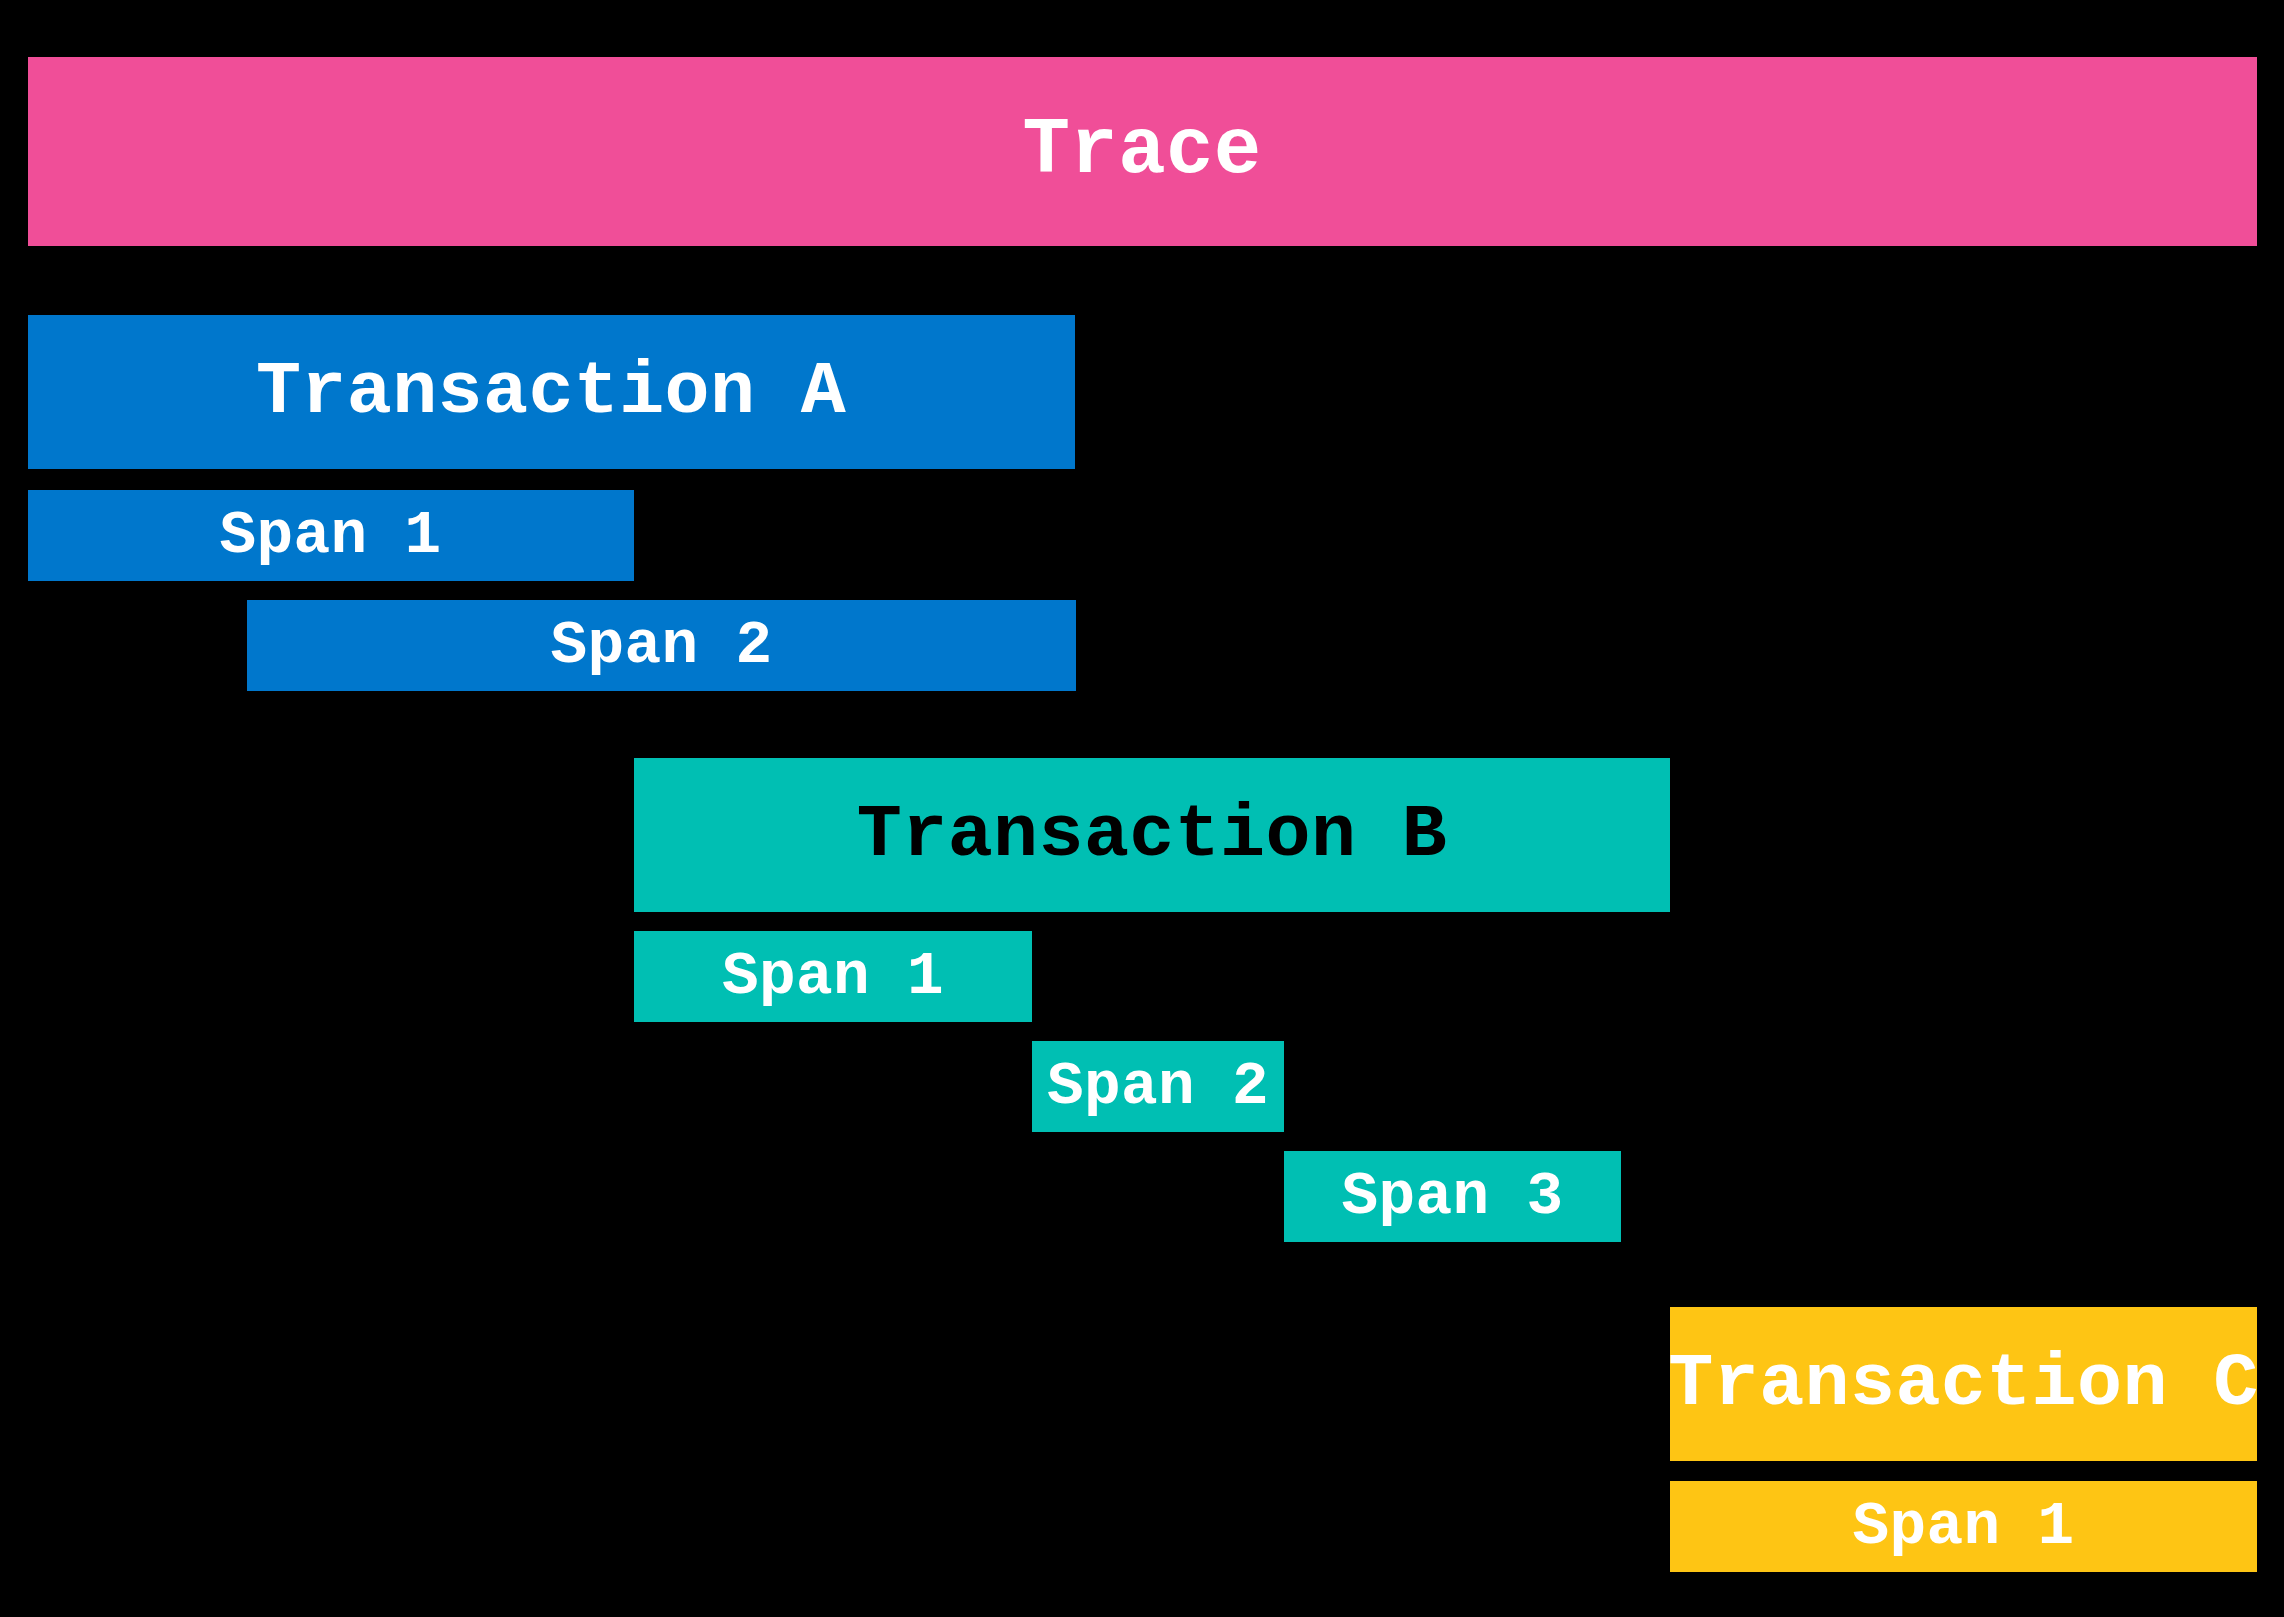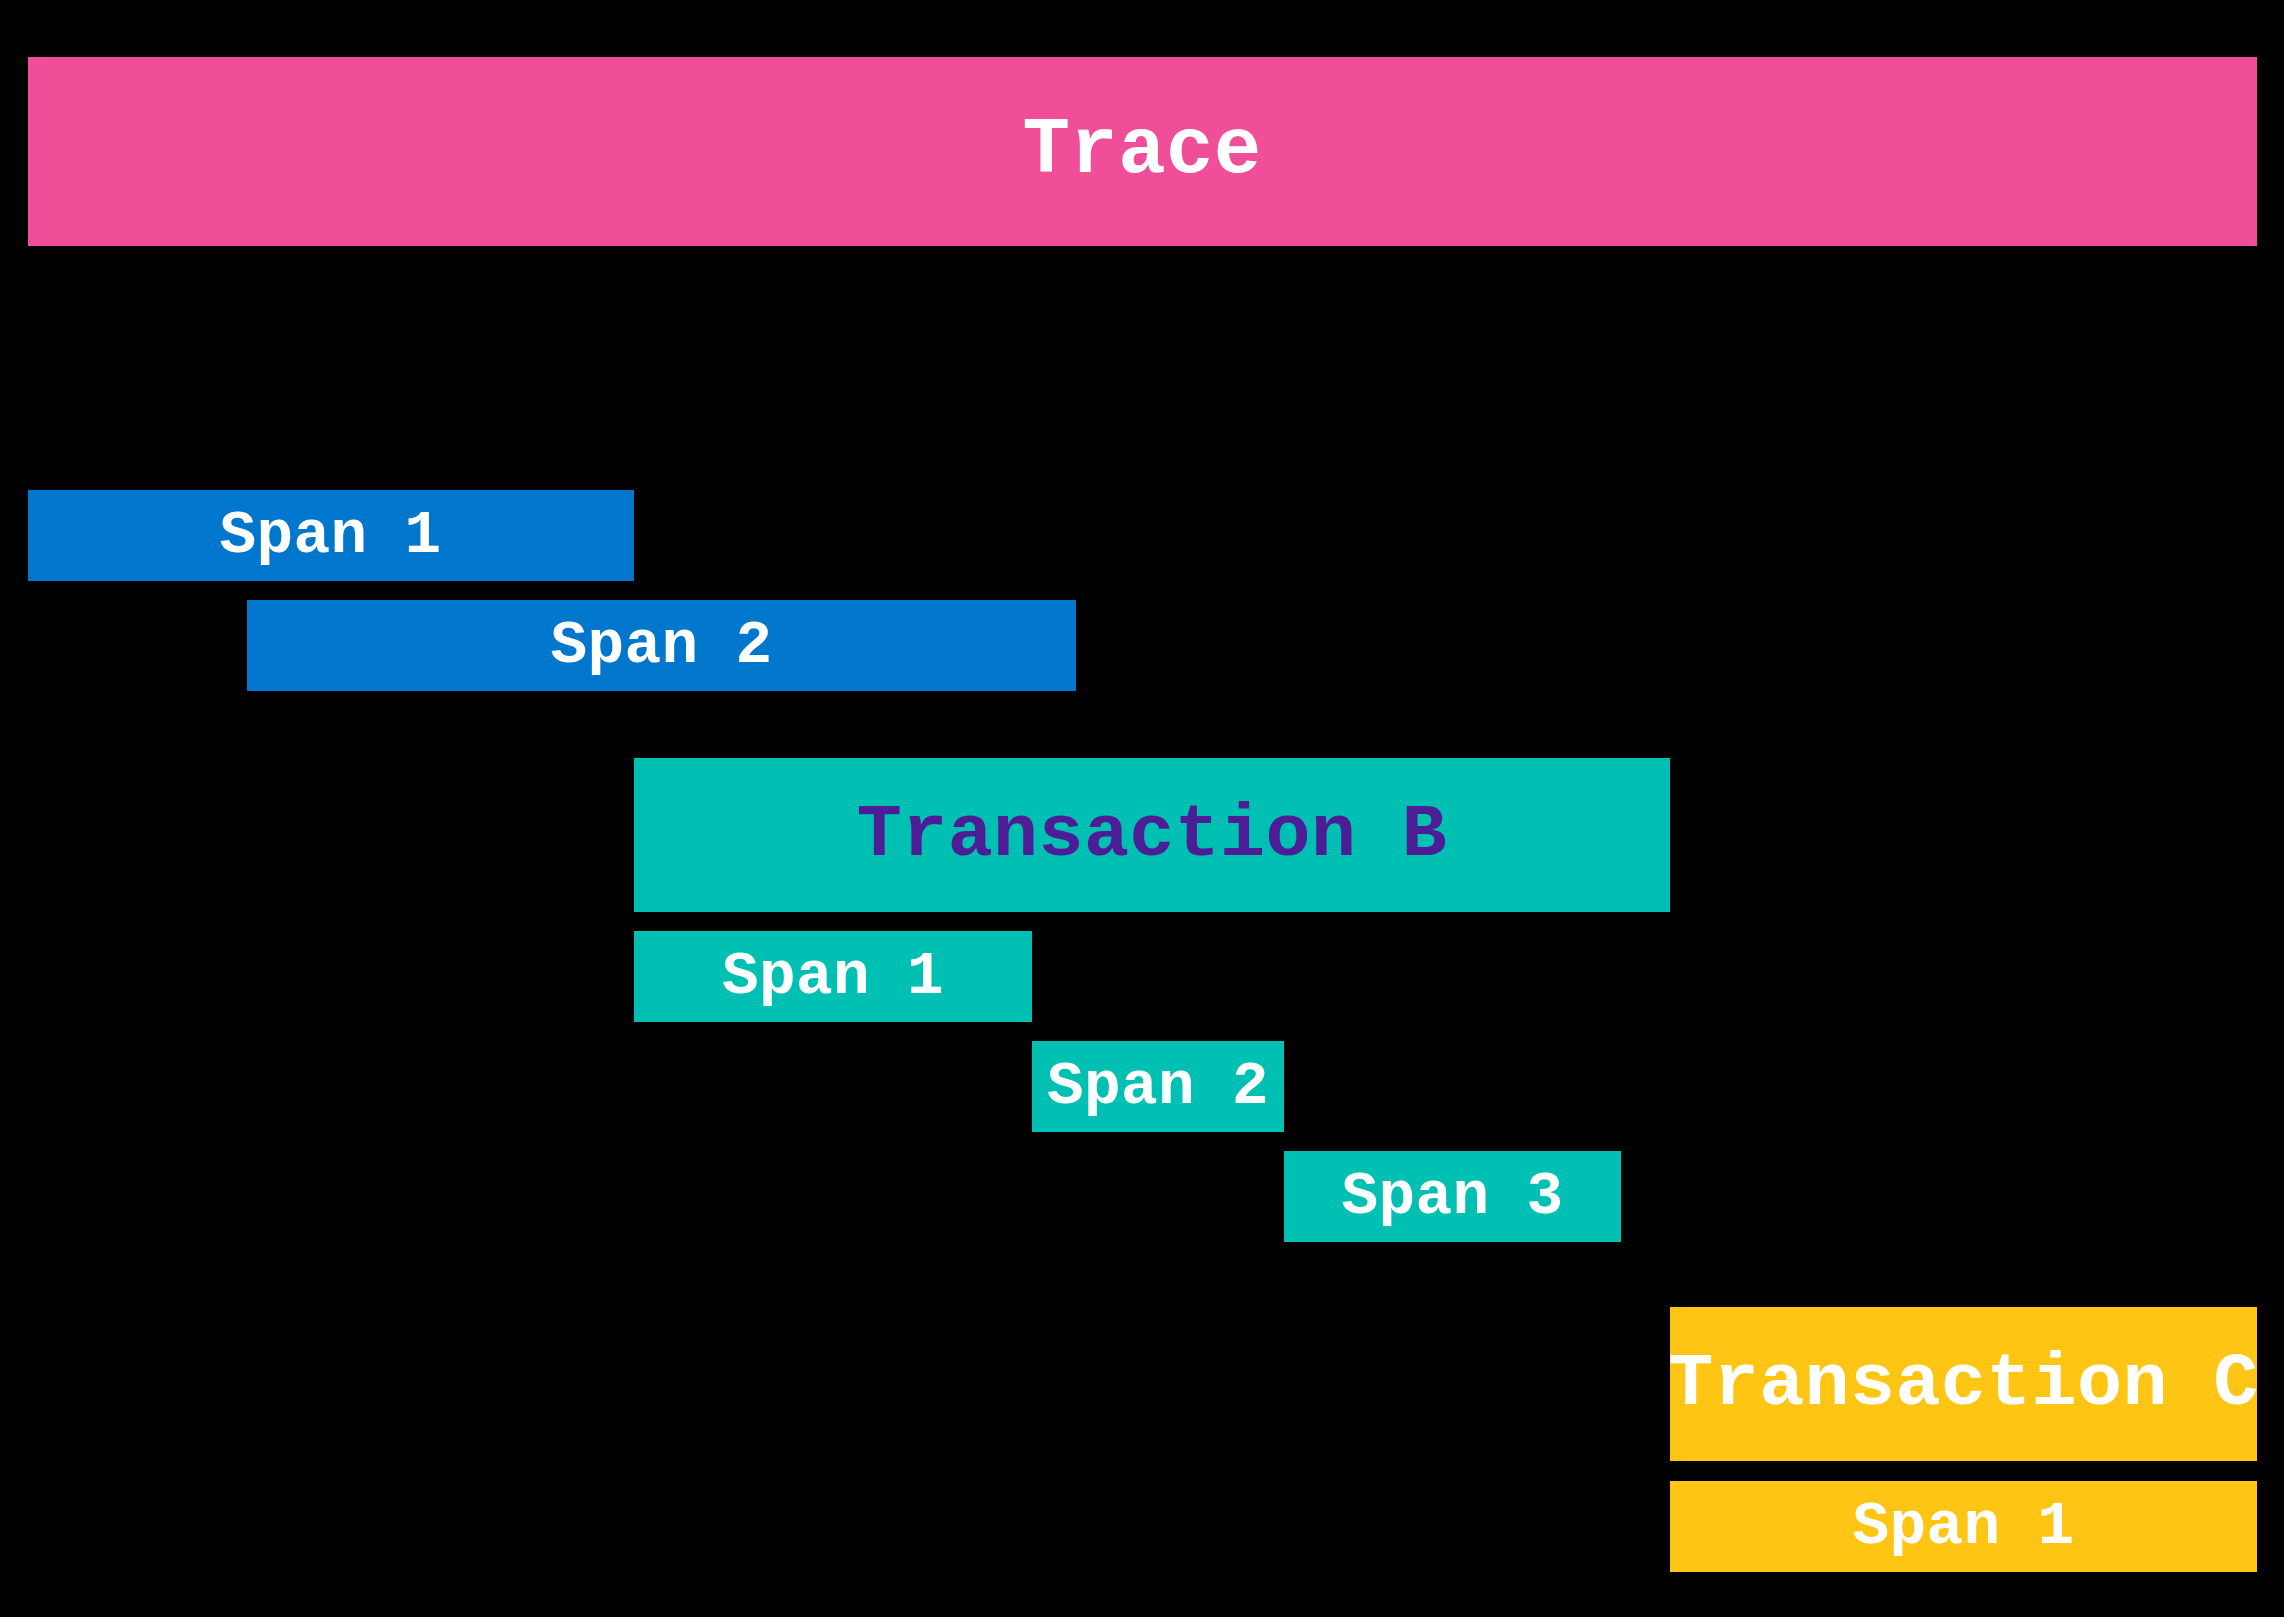--- a/index.html
+++ b/index.html
@@ -30,28 +30,31 @@
     line-height: 1;
   }
 </style>
 </head>
 <body>
 
 <div id="canvas" style="background: rgb(0, 0, 0);">
     <div class="bar" style="left: 27.6px; top: 57px; width: 2229px; height: 189px; background: rgb(240, 78, 152);">
       <span class="bar-label" style="font-size: 79px; color: rgb(255, 255, 255);">Trace</span>
     </div>
+    <div class="bar" style="left: 27.6px; top: 315px; width: 1047px; height: 154px; background: rgb(0, 119, 204);">
+      <span class="bar-label" style="font-size: 75px; color: rgb(255, 255, 255);">Transaction A</span>
+    </div>
     <div class="bar" style="left: 27.6px; top: 490px; width: 606px; height: 91px; background: rgb(0, 119, 204);">
       <span class="bar-label" style="font-size: 61px; color: rgb(255, 255, 255);">Span 1</span>
     </div>
     <div class="bar" style="left: 247px; top: 600px; width: 829px; height: 91px; background: rgb(0, 119, 204);">
       <span class="bar-label" style="font-size: 61px; color: rgb(255, 255, 255);">Span 2</span>
     </div>
     <div class="bar" style="left: 634px; top: 758px; width: 1036px; height: 154px; background: rgb(0, 191, 179);">
-      <span class="bar-label" style="font-size: 75px; color: #4c1d95;">Transaction B</span>
+      <span class="bar-label" style="font-size: 75px; color: #000000;">Transaction B</span>
     </div>
     <div class="bar" style="left: 634px; top: 931px; width: 398px; height: 91px; background: rgb(0, 191, 179);">
       <span class="bar-label" style="font-size: 61px; color: rgb(255, 255, 255);">Span 1</span>
     </div>
     <div class="bar" style="left: 1032px; top: 1041px; width: 252px; height: 91px; background: rgb(0, 191, 179);">
       <span class="bar-label" style="font-size: 61px; color: rgb(255, 255, 255);">Span 2</span>
     </div>
     <div class="bar" style="left: 1284px; top: 1151px; width: 337px; height: 91px; background: rgb(0, 191, 179);">
       <span class="bar-label" style="font-size: 61px; color: rgb(255, 255, 255);">Span 3</span>
     </div>

